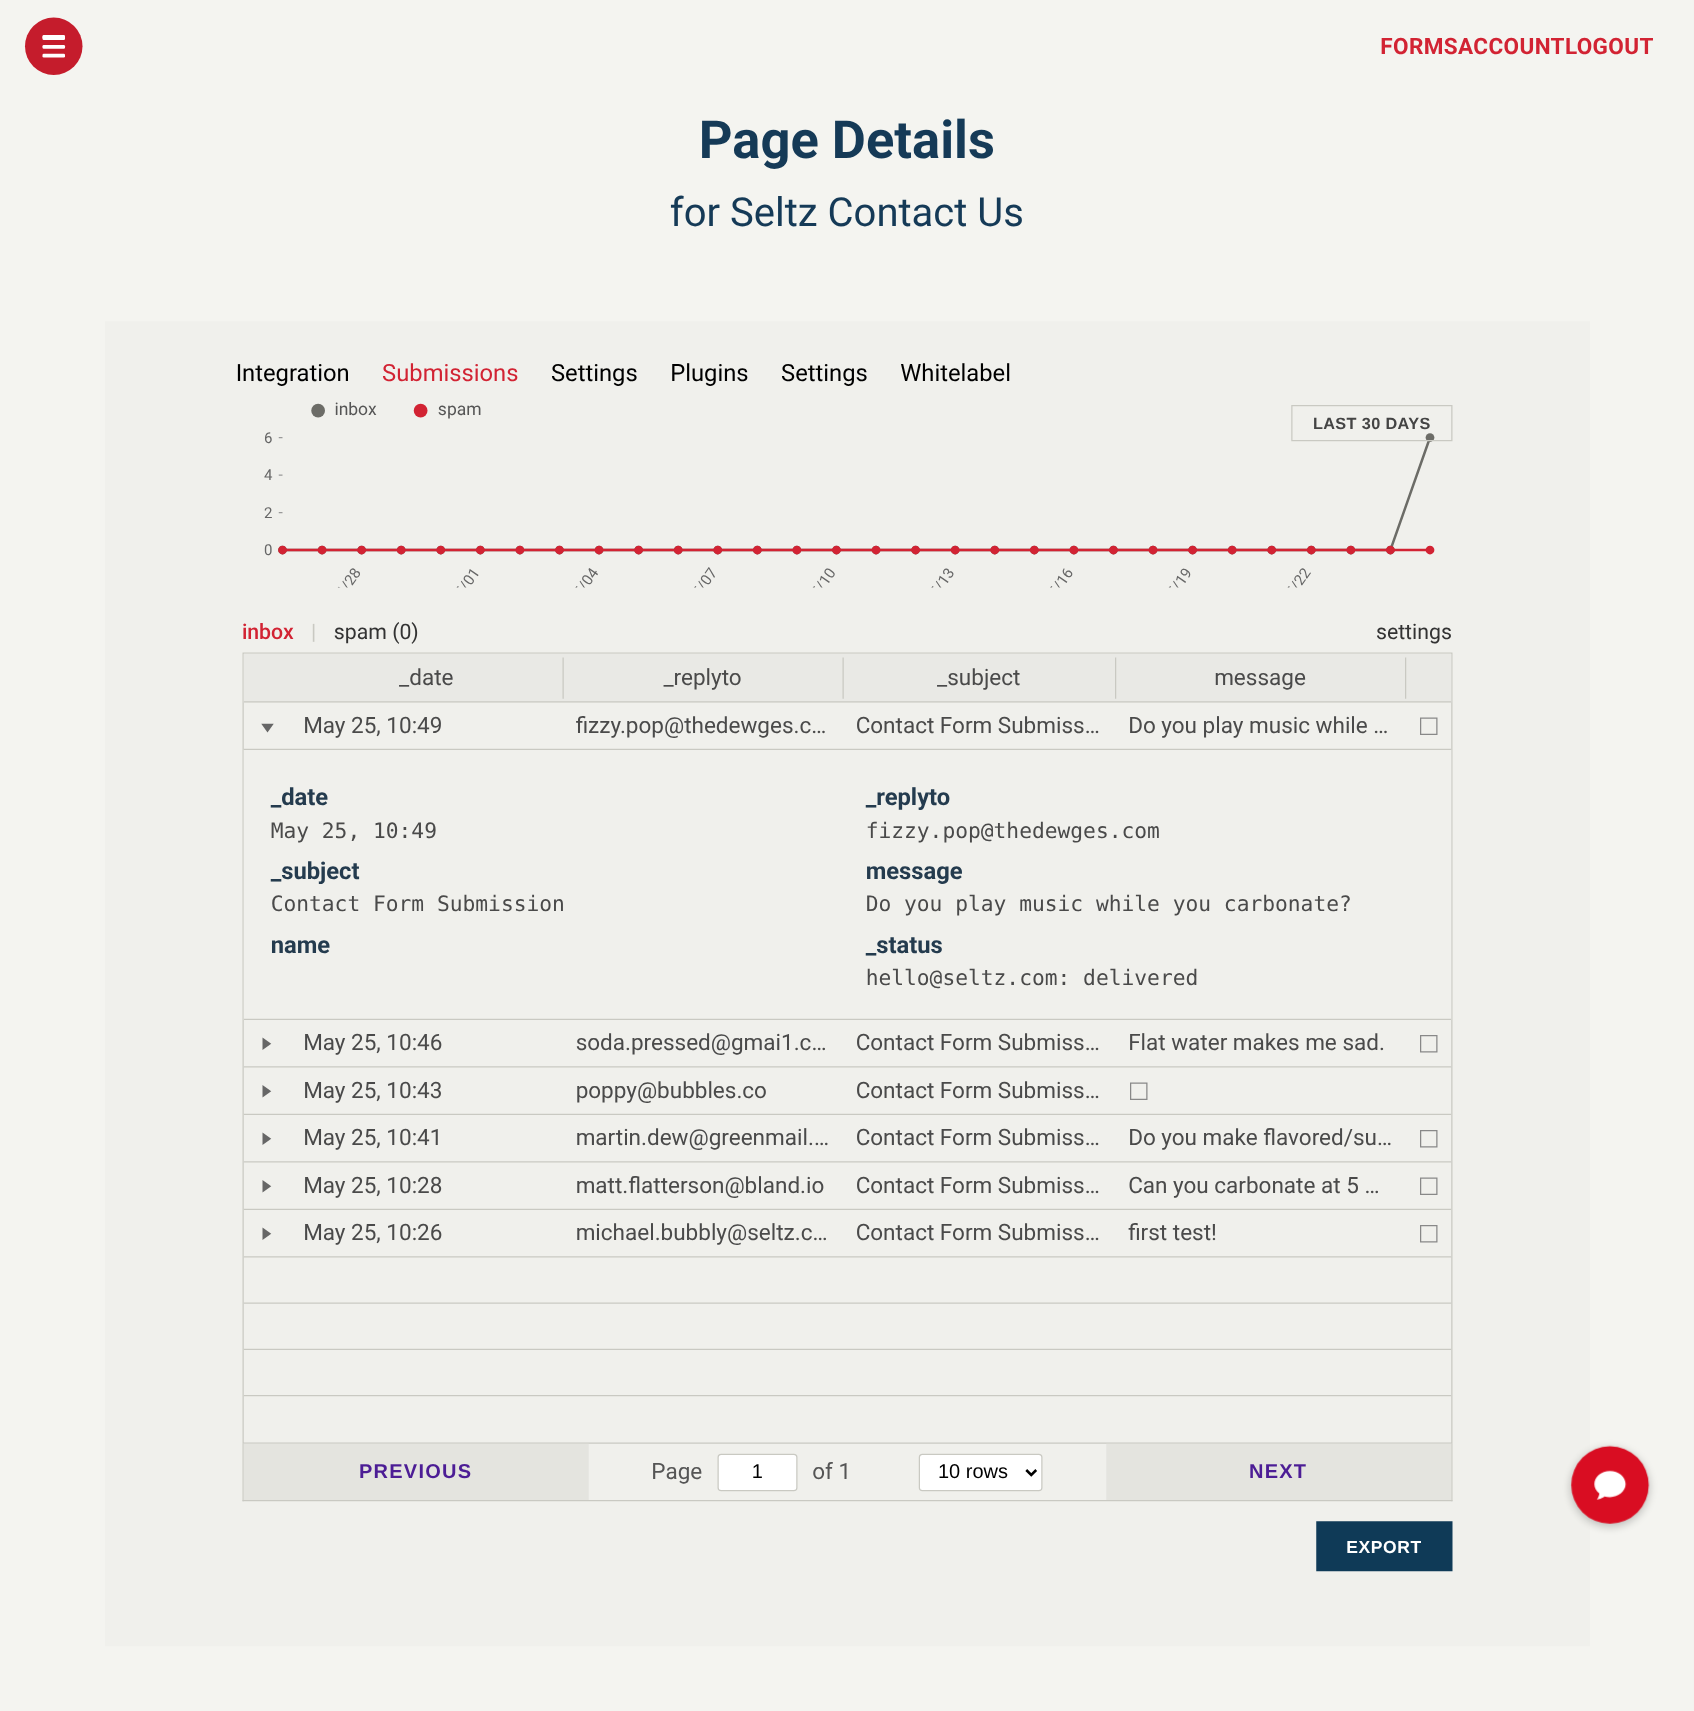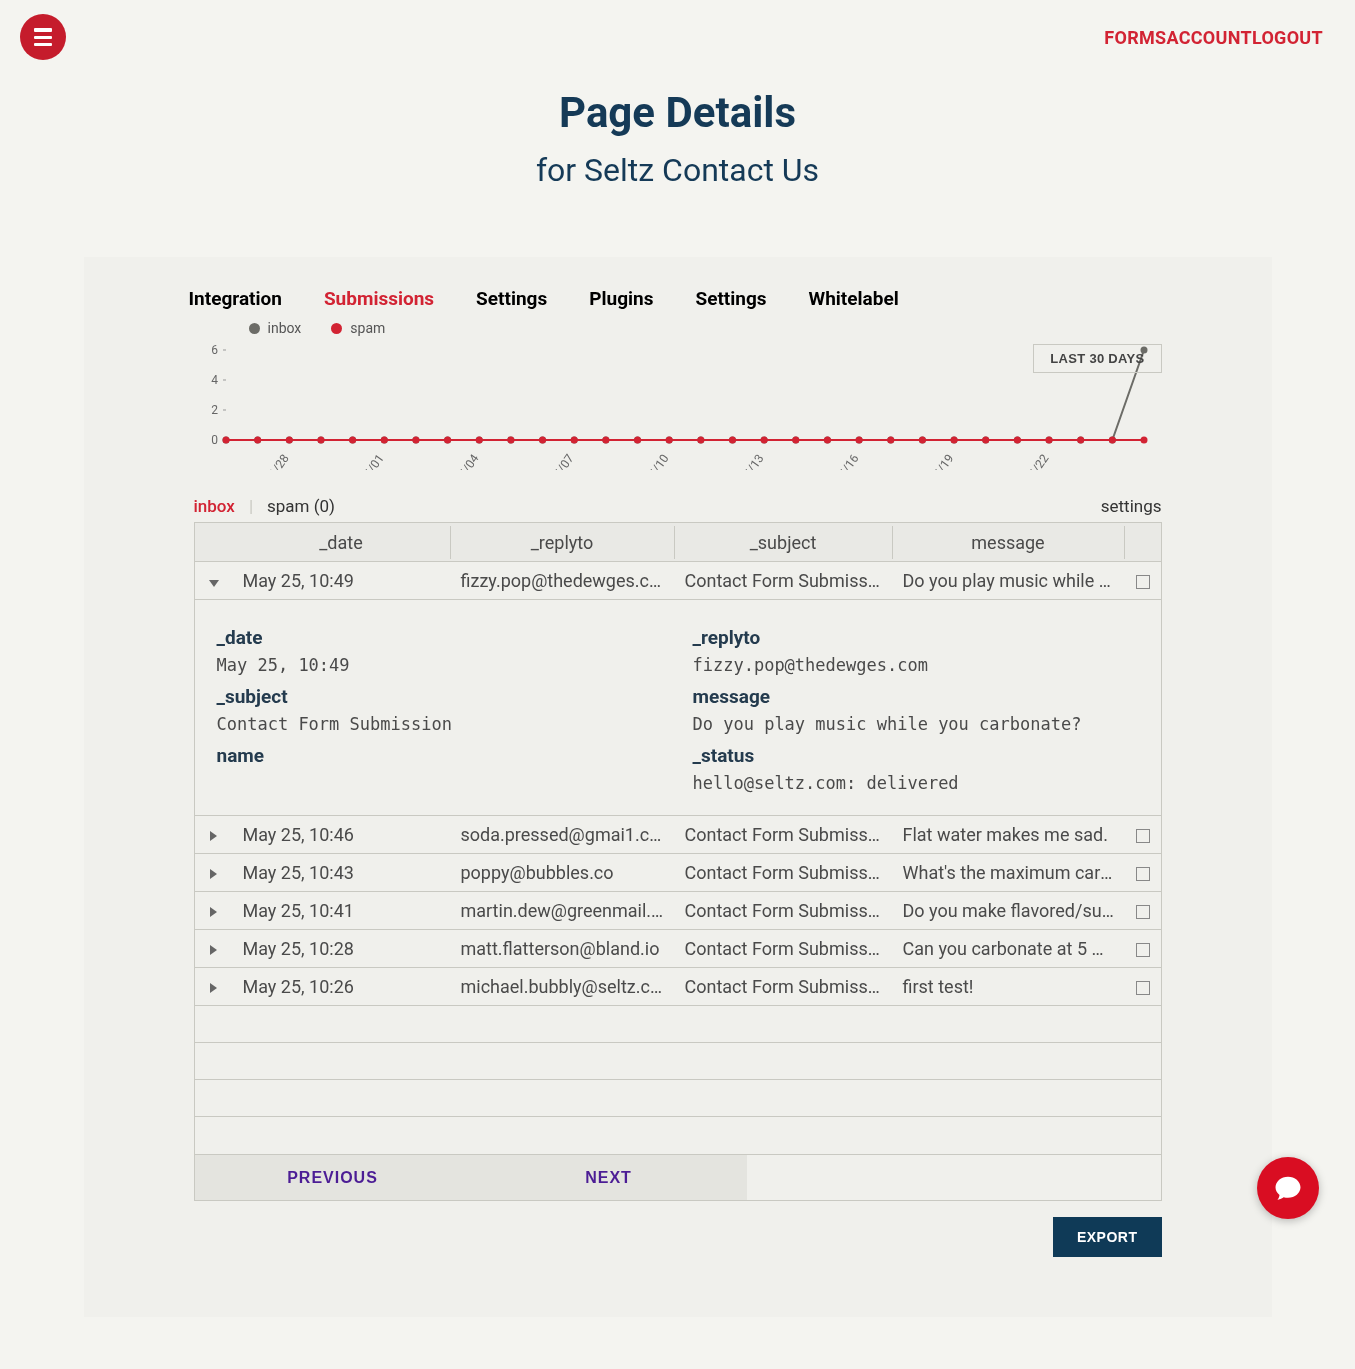--- a/index.html
+++ b/index.html
@@ -55,31 +55,31 @@
   .nav a{color:var(--red);text-decoration:none;cursor:pointer;}
   
   .title-block{text-align:center;margin-top:18px;}
   .title-main{font-size:42px;font-weight:700;color:var(--navy);margin:0;}
   .title-sub{font-size:32px;font-weight:400;color:var(--navy);margin:14px 0 0;}
   
   .card{
     width:1188px;margin:68px auto 0;background:var(--cardgrey);
     padding:30px 110px 60px;
   }
-  .tabs{display:flex;gap:42px;font-weight:700;font-size:19px;color:#000;margin:0 0 10px -5px;}
+  .tabs{display:flex;gap:26px;font-weight:400;font-size:19px;color:#000;margin:0 0 10px -5px;}
   .tab{cursor:pointer;}
   .tab.active{color:var(--red);}
   
   .chart-wrap{position:relative;margin-top:8px;}
   .chart-btn{
     position:absolute;right:0;top:4px;
     border:1px solid var(--border);
     background:#fff0;
     font-size:13px;font-weight:600;letter-spacing:.3px;
-    padding:6px 16px;color:#444;cursor:pointer;margin-top:20px;
+    padding:6px 16px;color:#444;cursor:pointer;
   }
   .legend{display:flex;gap:30px;align-items:center;font-size:14px;color:#555;margin-left:55px;margin-top:8px;}
   .legend-item{display:flex;align-items:center;gap:8px;}
   .dot{width:11px;height:11px;border-radius:50%;}
   .dot.grey{background:#6c6c67;}
   .dot.red{background:var(--red);}
   svg.chart{display:block;margin-top:4px;}
   .tick-label{font-size:12px;fill:#666;}
   
   .filter-row{display:flex;justify-content:space-between;align-items:center;margin-top:26px;font-size:17px;}
@@ -332,21 +332,20 @@
         <div class="cell reply">soda.pressed@gmai1.com</div>
         <div class="cell subj">Contact Form Submission</div>
         <div class="cell msg">Flat water makes me sad.</div>
         <div class="cell chk"><span class="chkbox"></span></div>
       </div>
       <div class="grid-row">
         <div class="cell caret"><span class="caret-icon caret-right"></span></div>
         <div class="cell date">May 25, 10:43</div>
         <div class="cell reply">poppy@bubbles.co</div>
         <div class="cell subj">Contact Form Submission</div>
-        <div class="cell msg">What's the maximum carb...</div>
         <div class="cell chk"><span class="chkbox"></span></div>
       </div>
       <div class="grid-row">
         <div class="cell caret"><span class="caret-icon caret-right"></span></div>
         <div class="cell date">May 25, 10:41</div>
         <div class="cell reply">martin.dew@greenmail.co...</div>
         <div class="cell subj">Contact Form Submission</div>
         <div class="cell msg">Do you make flavored/sur...</div>
         <div class="cell chk"><span class="chkbox"></span></div>
       </div>
@@ -367,20 +366,29 @@
         <div class="cell chk"><span class="chkbox"></span></div>
       </div>
     <div class="grid-row empty"></div>
     <div class="grid-row empty"></div>
     <div class="grid-row empty"></div>
     <div class="grid-row empty" style="border-bottom:none;"></div>
   </div>
 
   <div class="pager">
     <button class="pager-btn">PREVIOUS</button>
+    <div class="pager-mid">
+      <span>Page</span>
+      <input value="1" style="">
+      <span>of 1</span>
+      <span style="width:30px"></span>
+      <select>
+        <option>10 rows</option>
+      </select>
+    </div>
     <button class="pager-btn next">NEXT</button>
   </div>
 
   <div class="export-row">
     <button class="export-btn">EXPORT</button>
   </div>
 </div>
 
 <div class="chat-fab">
   <svg viewBox="0 0 24 24">

